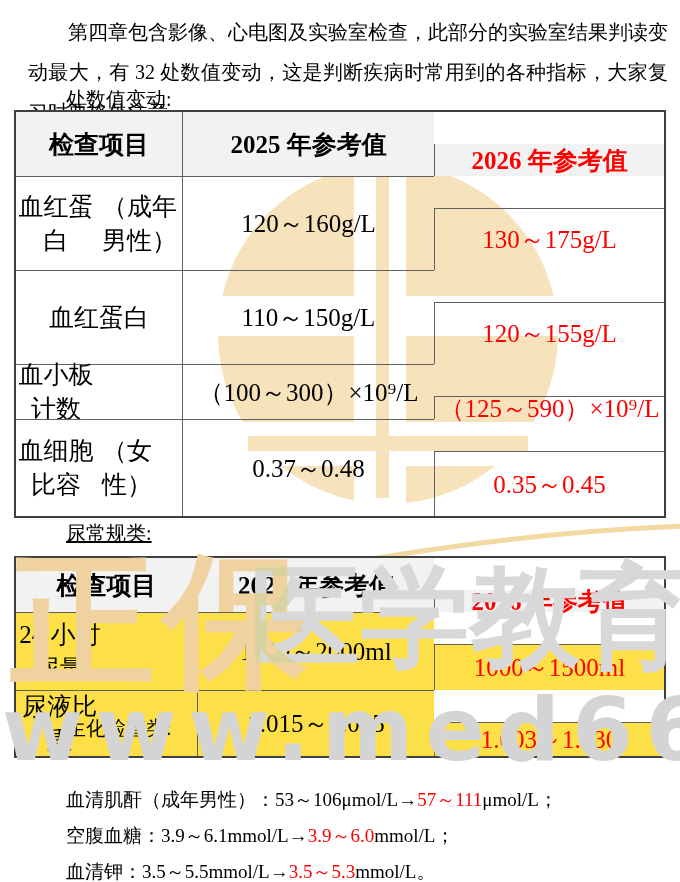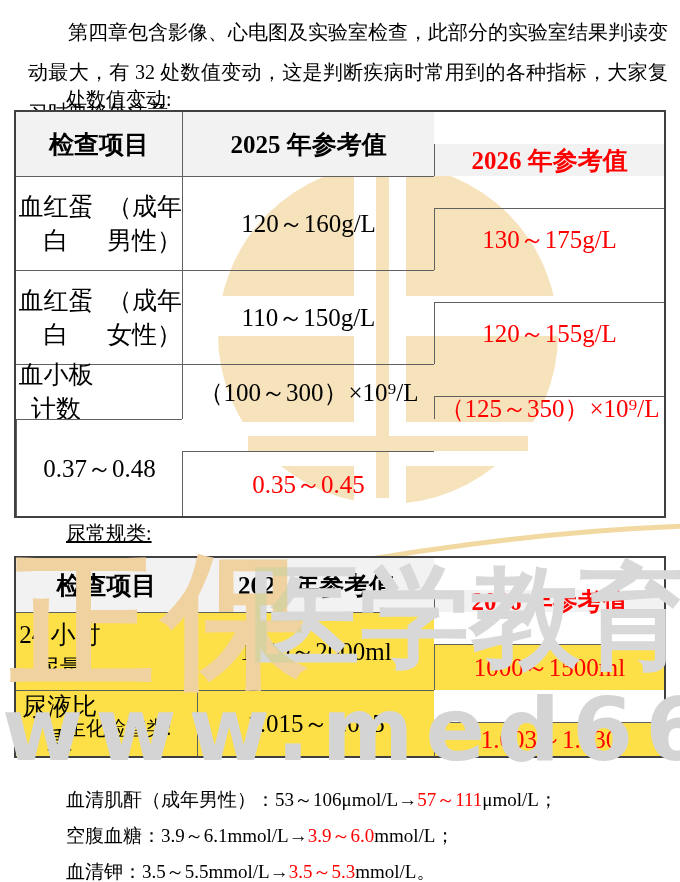--- a/index.html
+++ b/index.html
@@ -38,21 +38,21 @@
       border-left:1px solid var(--border-light,#606060);
       border-top:1px solid var(--border-light,#606060);
       font-size:25px;}
   .td.cL{border-left:none;} .td.rT{border-top:none;}
   .td.hcell{background:var(--header-bg,#f2f2f2);font-weight:bold;}
   .tbl2 .td{background:#fde047;}
   .tbl2 .td.hcell{background:var(--header-bg,#f2f2f2);}
   .red{color:var(--accent-red,#ff0000);margin-top:32px;}
   .item{line-height:34px;}
   .item .l1{width:100%;text-align:center;}
-  .item .l2{width:100%;text-align:right;padding-left:6px;}
+  .item .l2{width:100%;text-align:left;padding-left:6px;}
 </style>
 </head>
 <body>
 
 <div class="page">
 
   <div class="wm-back">
     <svg class="wm-emblem" width="340" height="340" viewBox="0 0 340 340">
       <circle cx="170" cy="170" r="170" fill="#f6e3bc"></circle>
       <rect x="0" y="132" width="340" height="40" fill="#ffffff"></rect>
@@ -77,32 +77,35 @@
 
       <div class="td item cL">
         <div class="l1">血红蛋白</div>
         <div class="l2">（成年男性）</div>
       </div>
       <div class="td">120～160g/L</div>
       <div class="td red">130～175g/L</div>
 
       <div class="td item cL">
         <div class="l1">血红蛋白</div>
-        <div class="l2">（成年女性）</div>
       </div>
       <div class="td">110～150g/L</div>
       <div class="td red">120～155g/L</div>
 
       <div class="td item cL">
         <div class="l1">血小板计数</div>
         <div class="l2"></div>
       </div>
       <div class="td">（100～300）×10⁹/L</div>
-      <div class="td red">（125～350）×10⁹/L</div>
+      <div class="td red">（125～590）×10⁹/L</div>
 
+      <div class="td item cL">
+        <div class="l1">血细胞比容</div>
+        <div class="l2">（女性）</div>
+      </div>
       <div class="td">0.37～0.48</div>
       <div class="td red">0.35～0.45</div>
     </div>
 
     <div class="sec-label lbl-urine">尿常规类:</div>
 
     <div class="tbl tbl2">
       <div class="td hcell cL rT">检查项目</div>
       <div class="td hcell rT">2025 年参考值</div>
       <div class="td hcell rT red">2026 年参考值</div>

